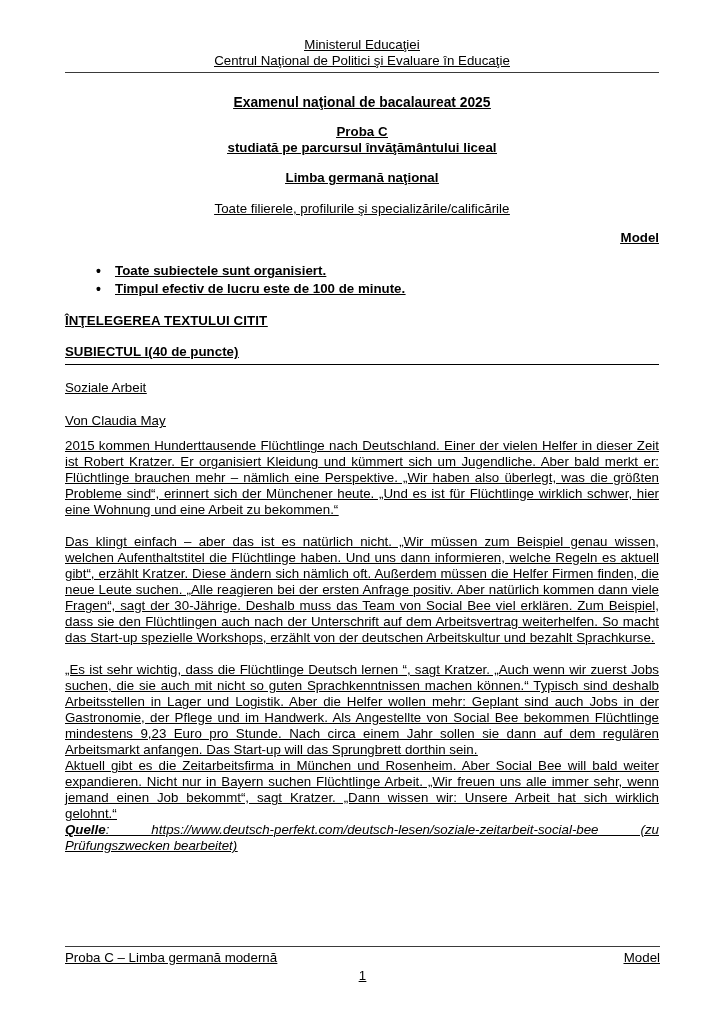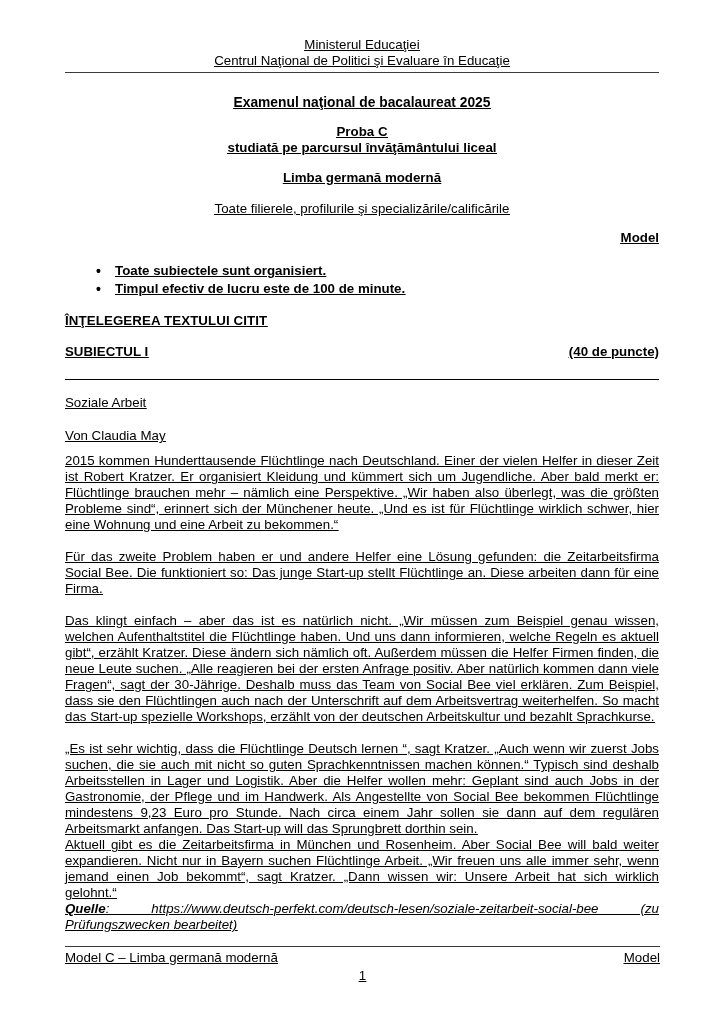--- a/index.html
+++ b/index.html
@@ -39,23 +39,23 @@
   .bullet-list li::before {
     content: "\2022";
     position: absolute;
     left: 31px;
     font-size: 14px;
   }
   .section-heading { margin-top: 15px; letter-spacing: 0.1px; }
   .subject-row {
     margin-top: 15px;
     display: flex;
-    justify-content: space-between;
+    justify-content: flex-start;
     border-bottom: 1.8px solid #000000;
-    padding-bottom: 19px;
+    padding-bottom: 4px;
   }
   .text-title { margin-top: 15px; }
   .byline { margin-top: 17px; margin-bottom: 9px; }
   .para {
     text-align: justify;
     margin-top: 16px;
   }
   .para.first { margin-top: 9px; }
   .para.tight { margin-top: 0; }
   .source-line {
@@ -89,21 +89,21 @@
   <hr class="header-rule">
 
   <div class="exam-title center bold">Examenul naţional de bacalaureat 2025</div>
 
   <div class="proba-block center bold">
     <div>Proba C</div>
     <div>studiată pe parcursul învăţământului liceal</div>
   </div>
 
   <div class="scrisa-block center bold">
-    <div>Limba germană modernă</div>
+    <div>Limba germană naţional</div>
   </div>
 
   <div class="tracks-line center">Toate filierele, profilurile şi specializările/calificările</div>
 
   <div class="model-line bold">Model</div>
 
   <ul class="bullet-list">
     <li>Toate subiectele sunt organisiert.</li>
     <li>Timpul efectiv de lucru este de 100 de minute.</li>
   </ul>
@@ -112,30 +112,29 @@
 
   <div class="subject-row">
     <span class="bold">SUBIECTUL I</span>
     <span class="bold">(40 de puncte)</span>
   </div>
 
   <div class="text-title">Soziale Arbeit</div>
   <div class="byline">Von Claudia May</div>
 
   <div class="para first">2015 kommen Hunderttausende Flüchtlinge nach Deutschland. Einer der vielen Helfer in dieser Zeit ist Robert Kratzer. Er organisiert Kleidung und kümmert sich um Jugendliche. Aber bald merkt er: Flüchtlinge brauchen mehr – nämlich eine Perspektive. „Wir haben also überlegt, was die größten Probleme sind“, erinnert sich der Münchener heute. „Und es ist für Flüchtlinge wirklich schwer, hier eine Wohnung und eine Arbeit zu bekommen.“</div>
-  <div class="para">Für das zweite Problem haben er und andere Helfer eine Lösung gefunden: die Zeitarbeitsfirma Social Bee. Die funktioniert so: Das junge Start-up stellt Flüchtlinge an. Diese arbeiten dann für eine Firma.</div>
   <div class="para">Das klingt einfach – aber das ist es natürlich nicht. „Wir müssen zum Beispiel genau wissen, welchen Aufenthaltstitel die Flüchtlinge haben. Und uns dann informieren, welche Regeln es aktuell gibt“, erzählt Kratzer. Diese ändern sich nämlich oft. Außerdem müssen die Helfer Firmen finden, die neue Leute suchen. „Alle reagieren bei der ersten Anfrage positiv. Aber natürlich kommen dann viele Fragen“, sagt der 30-Jährige. Deshalb muss das Team von Social Bee viel erklären. Zum Beispiel, dass sie den Flüchtlingen auch nach der Unterschrift auf dem Arbeitsvertrag weiterhelfen. So macht das Start-up spezielle Workshops, erzählt von der deutschen Arbeitskultur und bezahlt Sprachkurse.</div>
   <div class="para">„Es ist sehr wichtig, dass die Flüchtlinge Deutsch lernen “, sagt Kratzer. „Auch wenn wir zuerst Jobs suchen, die sie auch mit nicht so guten Sprachkenntnissen machen können.“ Typisch sind deshalb Arbeitsstellen in Lager und Logistik. Aber die Helfer wollen mehr: Geplant sind auch Jobs in der Gastronomie, der Pflege und im Handwerk. Als Angestellte von Social Bee bekommen Flüchtlinge mindestens 9,23 Euro pro Stunde. Nach circa einem Jahr sollen sie dann auf dem regulären Arbeitsmarkt anfangen. Das Start-up will das Sprungbrett dorthin sein.</div>
   <div class="para tight">Aktuell gibt es die Zeitarbeitsfirma in München und Rosenheim. Aber Social Bee will bald weiter expandieren. Nicht nur in Bayern suchen Flüchtlinge Arbeit. „Wir freuen uns alle immer sehr, wenn jemand einen Job bekommt“, sagt Kratzer. „Dann wissen wir: Unsere Arbeit hat sich wirklich gelohnt.“</div>
 
   <div class="source-line">
     <span class="q-label">Quelle</span><span>: https://www.deutsch-perfekt.com/deutsch-lesen/soziale-zeitarbeit-social-bee (zu Prüfungszwecken bearbeitet)</span>
   </div>
 
   <div class="page-footer">
     <div class="footer-row">
-      <span>Model C – Limba germană modernă</span>
+      <span>Proba C – Limba germană modernă</span>
       <span>Model</span>
     </div>
     <div class="page-number">1</div>
   </div>
 
 </div>
 
 </body></html>

